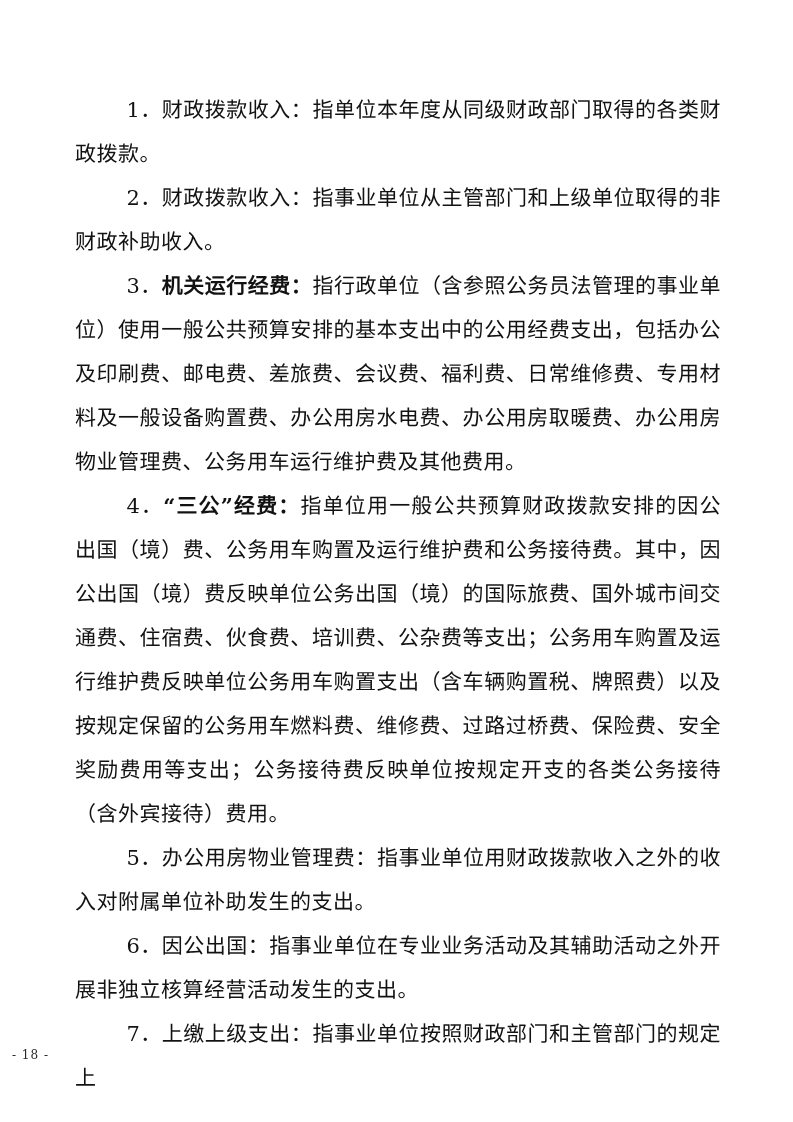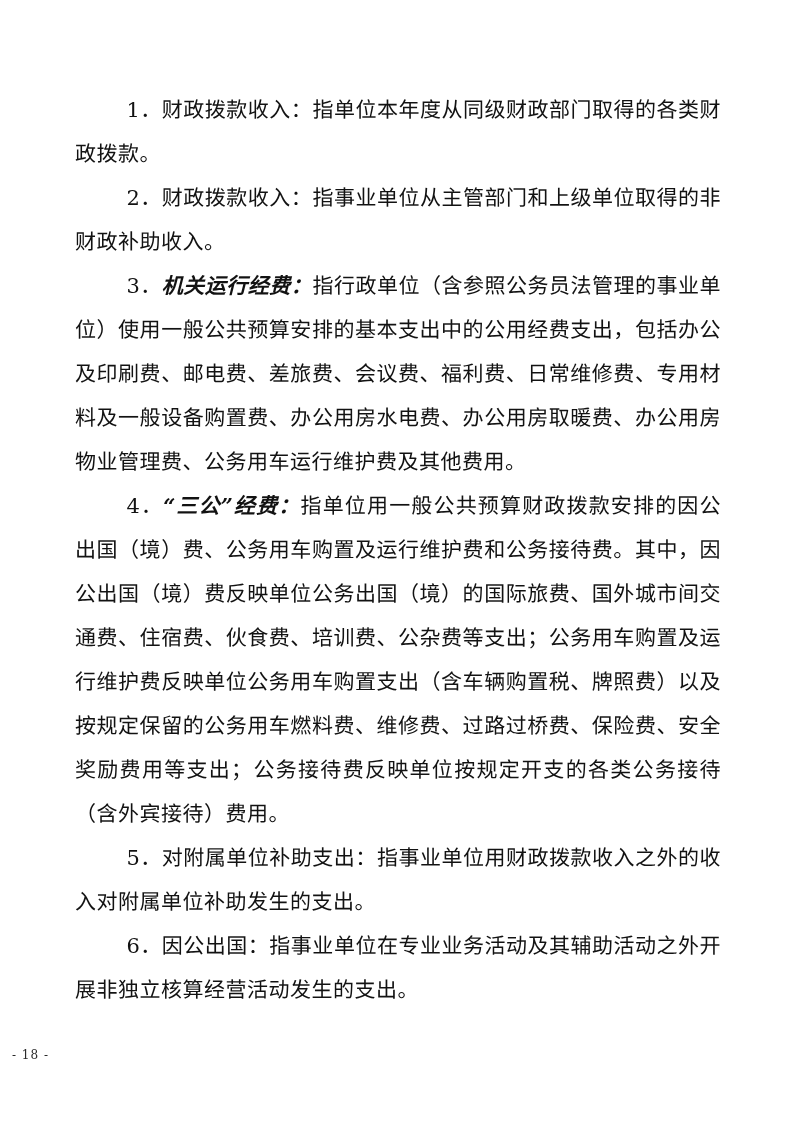--- a/index.html
+++ b/index.html
@@ -34,21 +34,20 @@
   }
 
   .para .num,
   .para .term,
   .para .body-text {
     font-weight: normal;
   }
 
   .para .term.bold {
     font-weight: bold;
-    font-style: italic;
   }
 
   .page-number {
     position: absolute;
     bottom: 60px;
     left: 12px;
     width: 100%;
     text-align: left;
     font-size: 12px;
     letter-spacing: 1px;
@@ -61,19 +60,20 @@
 <div class="page">
   <div class="content">
   <p class="para"><span class="num">1．</span><span class="term">财政拨款收入：</span><span class="body-text">指单位本年度从同级财政部门取得的各类财政拨款。</span></p>
 
   <p class="para"><span class="num">2．</span><span class="term">财政拨款收入：</span><span class="body-text">指事业单位从主管部门和上级单位取得的非财政补助收入。</span></p>
 
   <p class="para"><span class="num">3．</span><span class="term bold">机关运行经费：</span><span class="body-text">指行政单位（含参照公务员法管理的事业单位）使用一般公共预算安排的基本支出中的公用经费支出，包括办公及印刷费、邮电费、差旅费、会议费、福利费、日常维修费、专用材料及一般设备购置费、办公用房水电费、办公用房取暖费、办公用房物业管理费、公务用车运行维护费及其他费用。</span></p>
 
   <p class="para"><span class="num">4．</span><span class="term bold">“三公”经费：</span><span class="body-text">指单位用一般公共预算财政拨款安排的因公出国（境）费、公务用车购置及运行维护费和公务接待费。其中，因公出国（境）费反映单位公务出国（境）的国际旅费、国外城市间交通费、住宿费、伙食费、培训费、公杂费等支出；公务用车购置及运行维护费反映单位公务用车购置支出（含车辆购置税、牌照费）以及按规定保留的公务用车燃料费、维修费、过路过桥费、保险费、安全奖励费用等支出；公务接待费反映单位按规定开支的各类公务接待（含外宾接待）费用。</span></p>
 
-  <p class="para"><span class="num">5．</span><span class="term">对附属单位补助支出：</span><span class="body-text">指事业单位用财政拨款收入之外的收入对附属单位补助发生的支出。</span></p>
+  <p class="para"><span class="num">5．</span><span class="term">办公用房物业管理费：</span><span class="body-text">指事业单位用财政拨款收入之外的收入对附属单位补助发生的支出。</span></p>
 
   <p class="para"><span class="num">6．</span><span class="term">因公出国：</span><span class="body-text">指事业单位在专业业务活动及其辅助活动之外开展非独立核算经营活动发生的支出。</span></p>
 
+  <p class="para"><span class="num">7．</span><span class="term">上缴上级支出：</span><span class="body-text">指事业单位按照财政部门和主管部门的规定上</span></p>
 </div>
   <div class="page-number">- 18 -</div>
 </div>
 
 </body></html>

